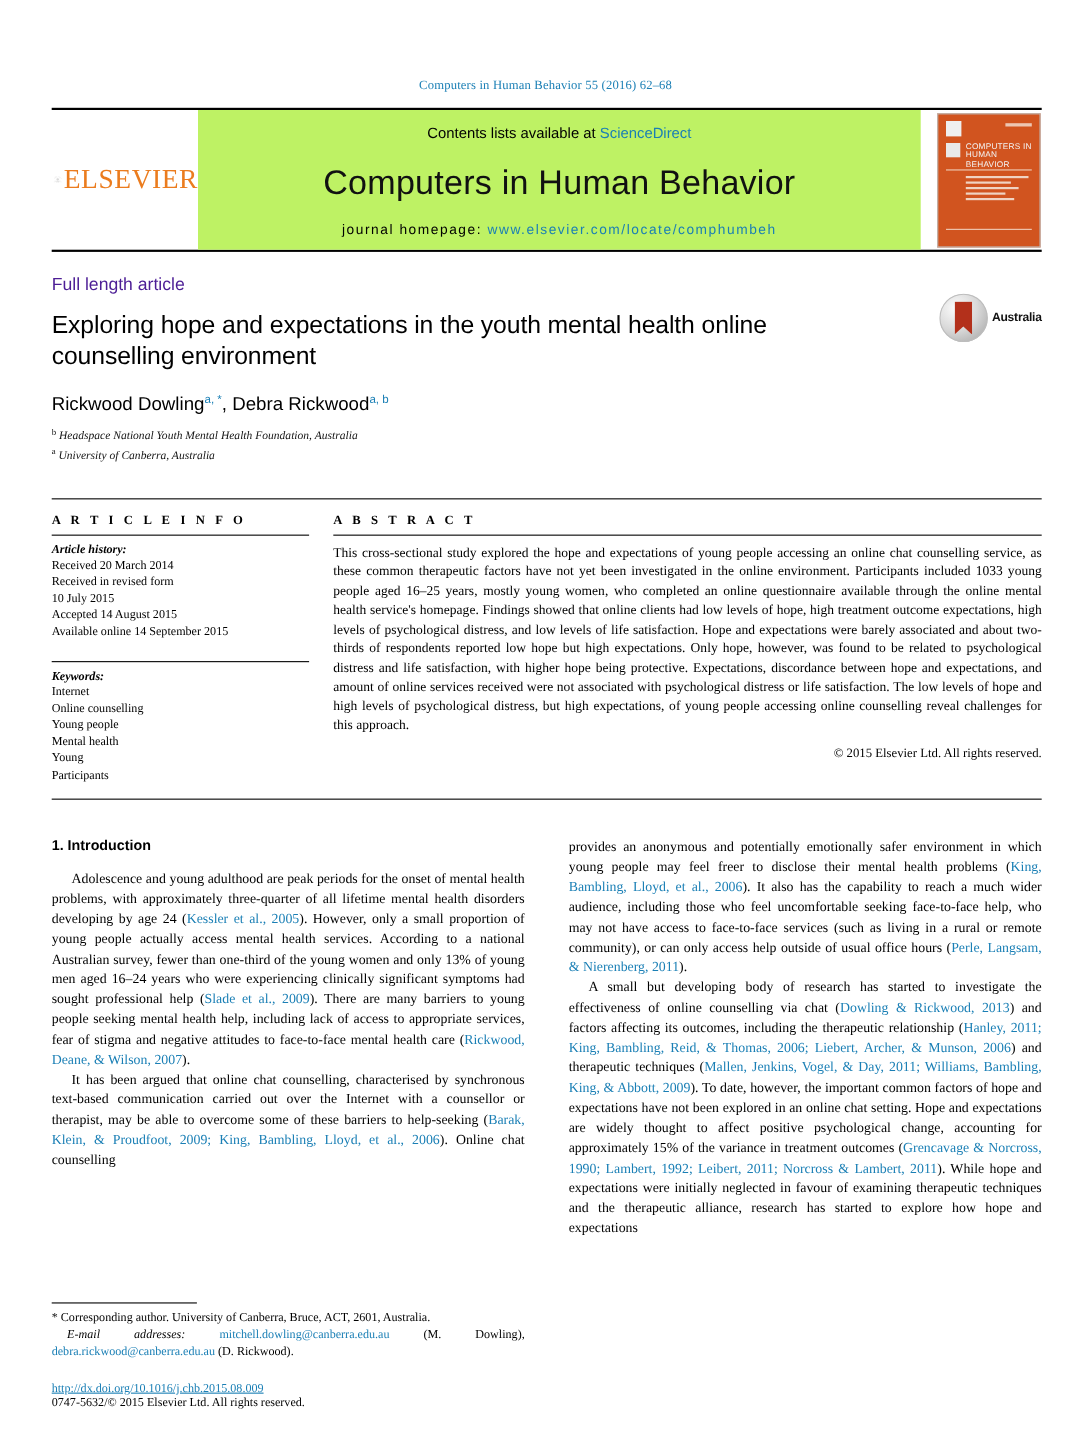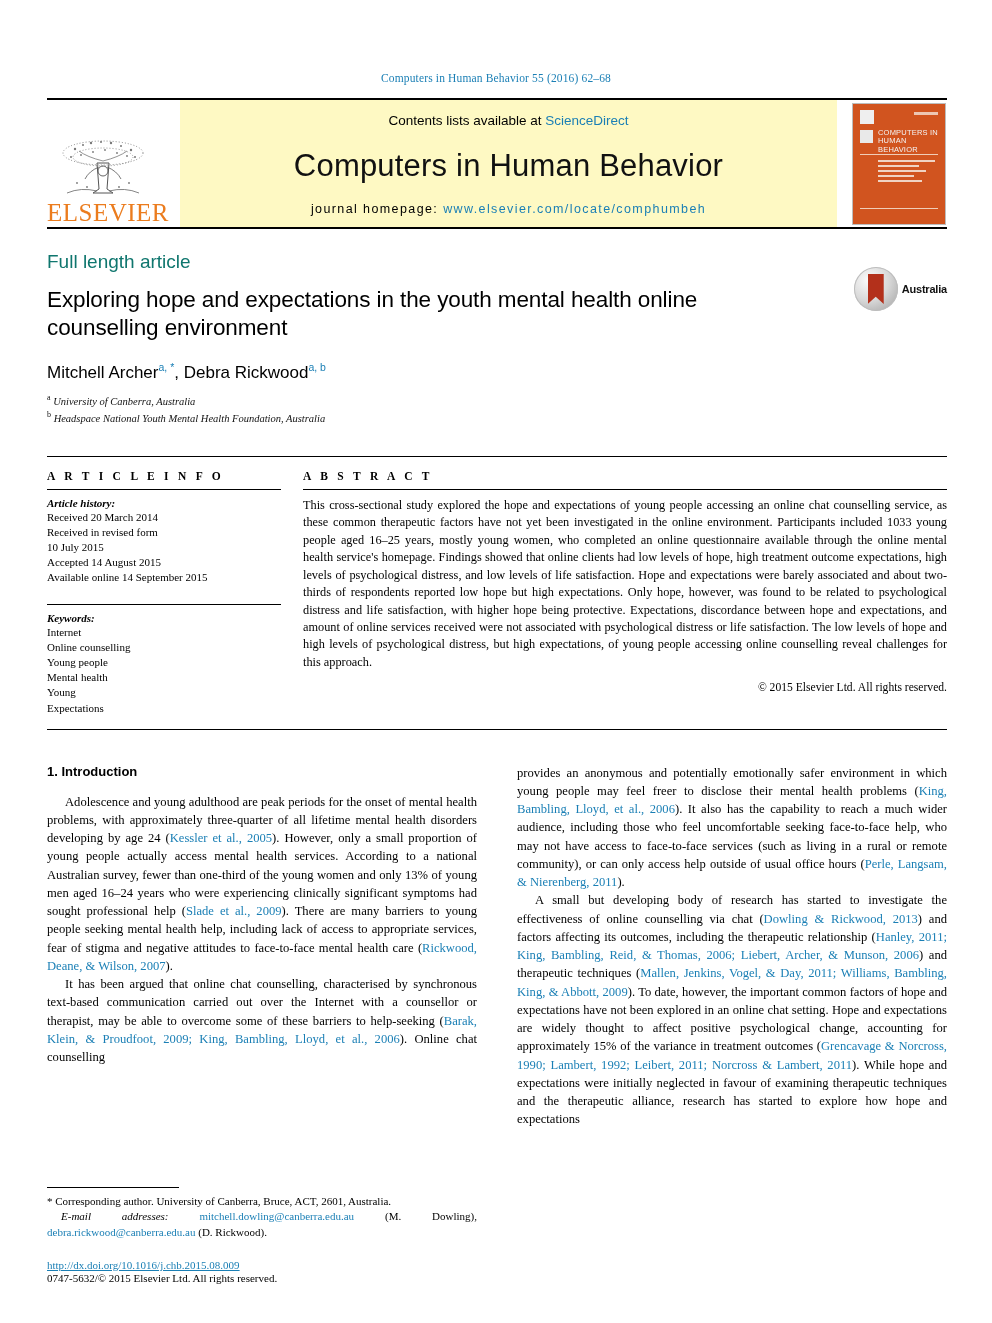--- a/index.html
+++ b/index.html
@@ -31,36 +31,36 @@
     border-top: 2.2px solid #000;
     border-bottom: 2.2px solid #000;
     height: 131px;
     display: flex;
     align-items: stretch;
   }
   .elsevier-cell {
     width: 133px;
     flex: 0 0 133px;
     display: flex;
-    flex-direction: column;
     justify-content: flex-end;
+    align-items: center;
     padding-bottom: 2px;
   }
   .tree-svg { display:block; }
   .elsevier-word {
     font-family: "Liberation Serif", serif;
     font-size: 25px;
     color: #eb7c1e;
     letter-spacing: 0.5px;
     line-height: 1;
     margin-top: 1px;
   }
   .journal-cell {
     flex: 1 1 auto;
-    background: #fef9c3;
+    background: #bef264;
     display: flex;
     flex-direction: column;
     justify-content: space-between;
     align-items: center;
     padding: 13px 0 11px 0;
   }
   .contents-line {
     font-family: "Liberation Sans", sans-serif;
     font-size: 13.5px;
     color: #000;
@@ -109,22 +109,22 @@
   .cover .cv-lines i:nth-child(2){ width:72%; }
   .cover .cv-lines i:nth-child(3){ width:85%; }
   .cover .cv-lines i:nth-child(4){ width:64%; }
   .cover .cv-lines i:nth-child(5){ width:78%; }
   .cover .cv-tiny { position:absolute; right:7px; top:8px; width:24px; height:3px; background:#edc6b2; }
 
   
   .title-block { margin: 22px 45px 0 47px; position: relative; }
   .article-type {
     font-family: "Liberation Sans", sans-serif;
-    font-size: 19px;
-    color: #0f766e;
+    font-size: 16px;
+    color: #4c1d95;
     margin-bottom: 13px;
   }
   .art-title {
     font-family: "Liberation Sans", sans-serif;
     font-size: 22.5px;
     line-height: 1.26;
     color: #000;
     font-weight: normal;
     margin: 0;
     max-width: 760px;
@@ -335,29 +335,29 @@
         <div class="cv-rule" style="top:104px"></div>
       </div>
     </div>
   </div>
 
   <div class="title-block">
     <div class="article-type">Full length article</div>
     <h1 class="art-title">Exploring hope and expectations in the youth mental health online counselling environment</h1>
 
     <div class="authors">
-      <span>Mitchell Archer</span><sup>a, *</sup>, <span>Debra Rickwood</span><sup>a, b</sup>
+      <span>Rickwood Dowling</span><sup>a, *</sup>, <span>Debra Rickwood</span><sup>a, b</sup>
     </div>
 
     <div class="affils">
       <div class="affil">
+        <sup>b</sup> <span>Headspace National Youth Mental Health Foundation, Australia</span>
+      </div>
+      <div class="affil">
         <sup>a</sup> <span>University of Canberra, Australia</span>
-      </div>
-      <div class="affil">
-        <sup>b</sup> <span>Headspace National Youth Mental Health Foundation, Australia</span>
       </div>
     </div>
 
     <div class="crossmark">
       <div class="cm-badge"></div>
       <div class="cm-text">Australia</div>
     </div>
   </div>
 
   <div class="info-band">
@@ -372,21 +372,21 @@
       <div class="meta-line">Available online 14 September 2015</div>
 
       <div class="kw-block">
         <div class="hr-thin"></div>
         <div class="meta-title">Keywords:</div>
         <div class="meta-line">Internet</div>
         <div class="meta-line">Online counselling</div>
         <div class="meta-line">Young people</div>
         <div class="meta-line">Mental health</div>
         <div class="meta-line">Young</div>
-        <div class="meta-line">Expectations</div>
+        <div class="meta-line">Participants</div>
       </div>
     </div>
 
     <div class="abs-col">
       <div class="sec-head">A B S T R A C T</div>
       <div class="hr-thin"></div>
       <div class="abs-body">This cross-sectional study explored the hope and expectations of young people accessing an online chat counselling service, as these common therapeutic factors have not yet been investigated in the online environment. Participants included 1033 young people aged 16–25 years, mostly young women, who completed an online questionnaire available through the online mental health service's homepage. Findings showed that online clients had low levels of hope, high treatment outcome expectations, high levels of psychological distress, and low levels of life satisfaction. Hope and expectations were barely associated and about two-thirds of respondents reported low hope but high expectations. Only hope, however, was found to be related to psychological distress and life satisfaction, with higher hope being protective. Expectations, discordance between hope and expectations, and amount of online services received were not associated with psychological distress or life satisfaction. The low levels of hope and high levels of psychological distress, but high expectations, of young people accessing online counselling reveal challenges for this approach.</div>
       <div class="abs-copyright">© 2015 Elsevier Ltd. All rights reserved.</div>
     </div>
   </div>

